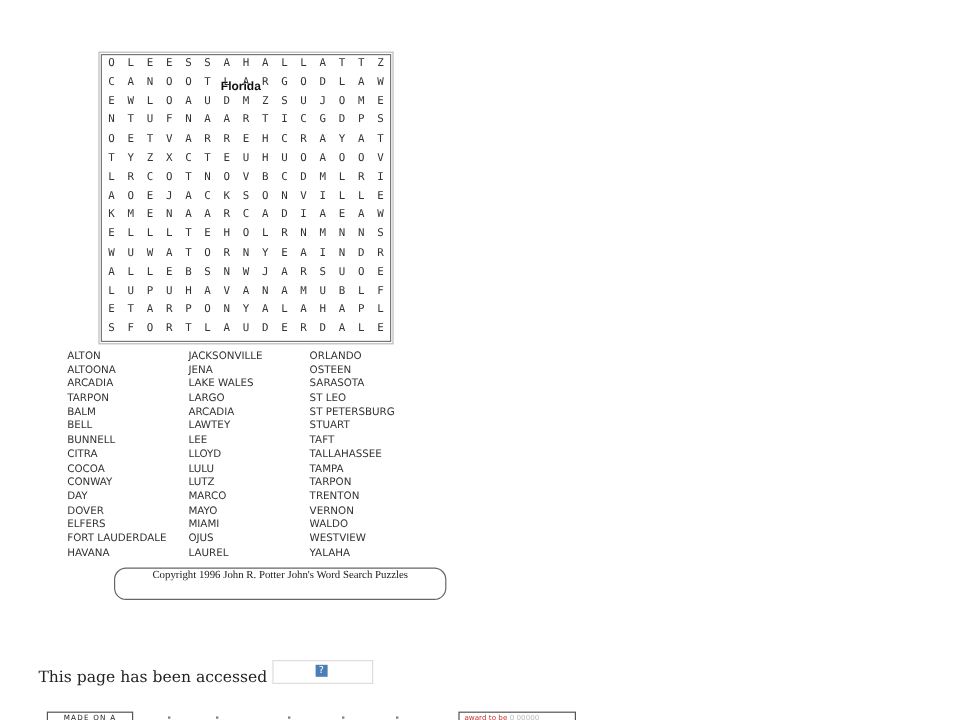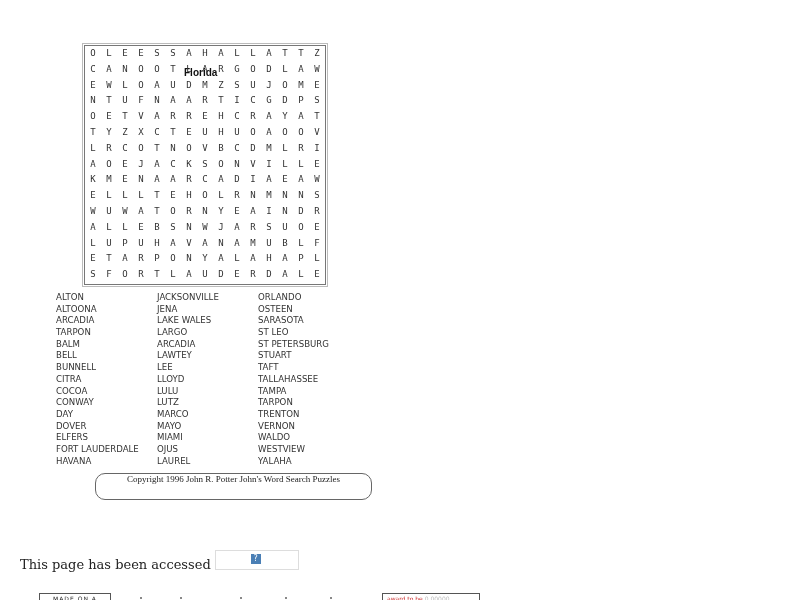--- a/index.html
+++ b/index.html
@@ -6,21 +6,21 @@
   body{width:800px;height:600px;overflow:hidden;position:relative;color:#222;}
   .title{position:absolute;left:184px;top:23px;font-family:"Liberation Sans",sans-serif;font-weight:bold;font-size:10px;color:#111;margin-top:44px;}
   .grid{position:absolute;left:84px;top:45px;width:240px;height:238px;border:1px solid #777;outline:1px solid #bbb;outline-offset:1px;}
   .row{display:flex;height:15.8px;}
   .cell{width:16px;text-align:center;font-family:"DejaVu Sans Mono",monospace;font-size:9px;line-height:15.8px;color:#333;}
   .words{position:absolute;left:56px;top:292px;display:flex;font-family:"DejaVu Sans",sans-serif;font-size:8.6px;color:#333;}
   .col{display:flex;flex-direction:column;}
   .col span{height:11.7px;line-height:11.7px;white-space:nowrap;}
   .c1{width:101px;}.c2{width:101px;}.c3{width:100px;}
   .copy{position:absolute;left:65px;top:473px;width:275px;height:25px;border:1px solid #666;border-radius:10px;font-family:"Liberation Serif",serif;font-size:9px;text-align:center;line-height:11px;color:#222;margin-left:30px;}
-  .access{position:absolute;left:20px;top:554px;font-family:"DejaVu Serif",serif;font-size:13px;color:#222;display:flex;align-items:center;}
+  .access{position:absolute;left:32px;top:554px;font-family:"DejaVu Serif",serif;font-size:13px;color:#222;display:flex;align-items:center;}
   .counter{display:inline-block;width:82px;height:18px;border:1px solid #ddd;margin:0 4px;position:relative;top:-4px;}
   .counter .q{position:absolute;left:35px;top:3px;width:10px;height:10px;background:#4a7fb5;color:#fff;font-size:8px;line-height:10px;text-align:center;font-family:"DejaVu Sans",sans-serif;}
   .badge1{position:absolute;left:39px;top:593px;width:70px;height:10px;border:1px solid #555;font-family:"DejaVu Sans",sans-serif;font-size:6px;text-align:center;line-height:9px;letter-spacing:1px;}
   .dots{position:absolute;top:597px;width:2px;height:2px;background:#888;}
   .badge2{position:absolute;left:382px;top:593px;width:92px;height:10px;border:1px solid #555;font-family:"DejaVu Sans",sans-serif;font-size:6px;line-height:9px;padding-left:4px;color:#c33;}
   .badge2 .faded{color:#bbb;}
 </style>
 </head>
 <body>
 

